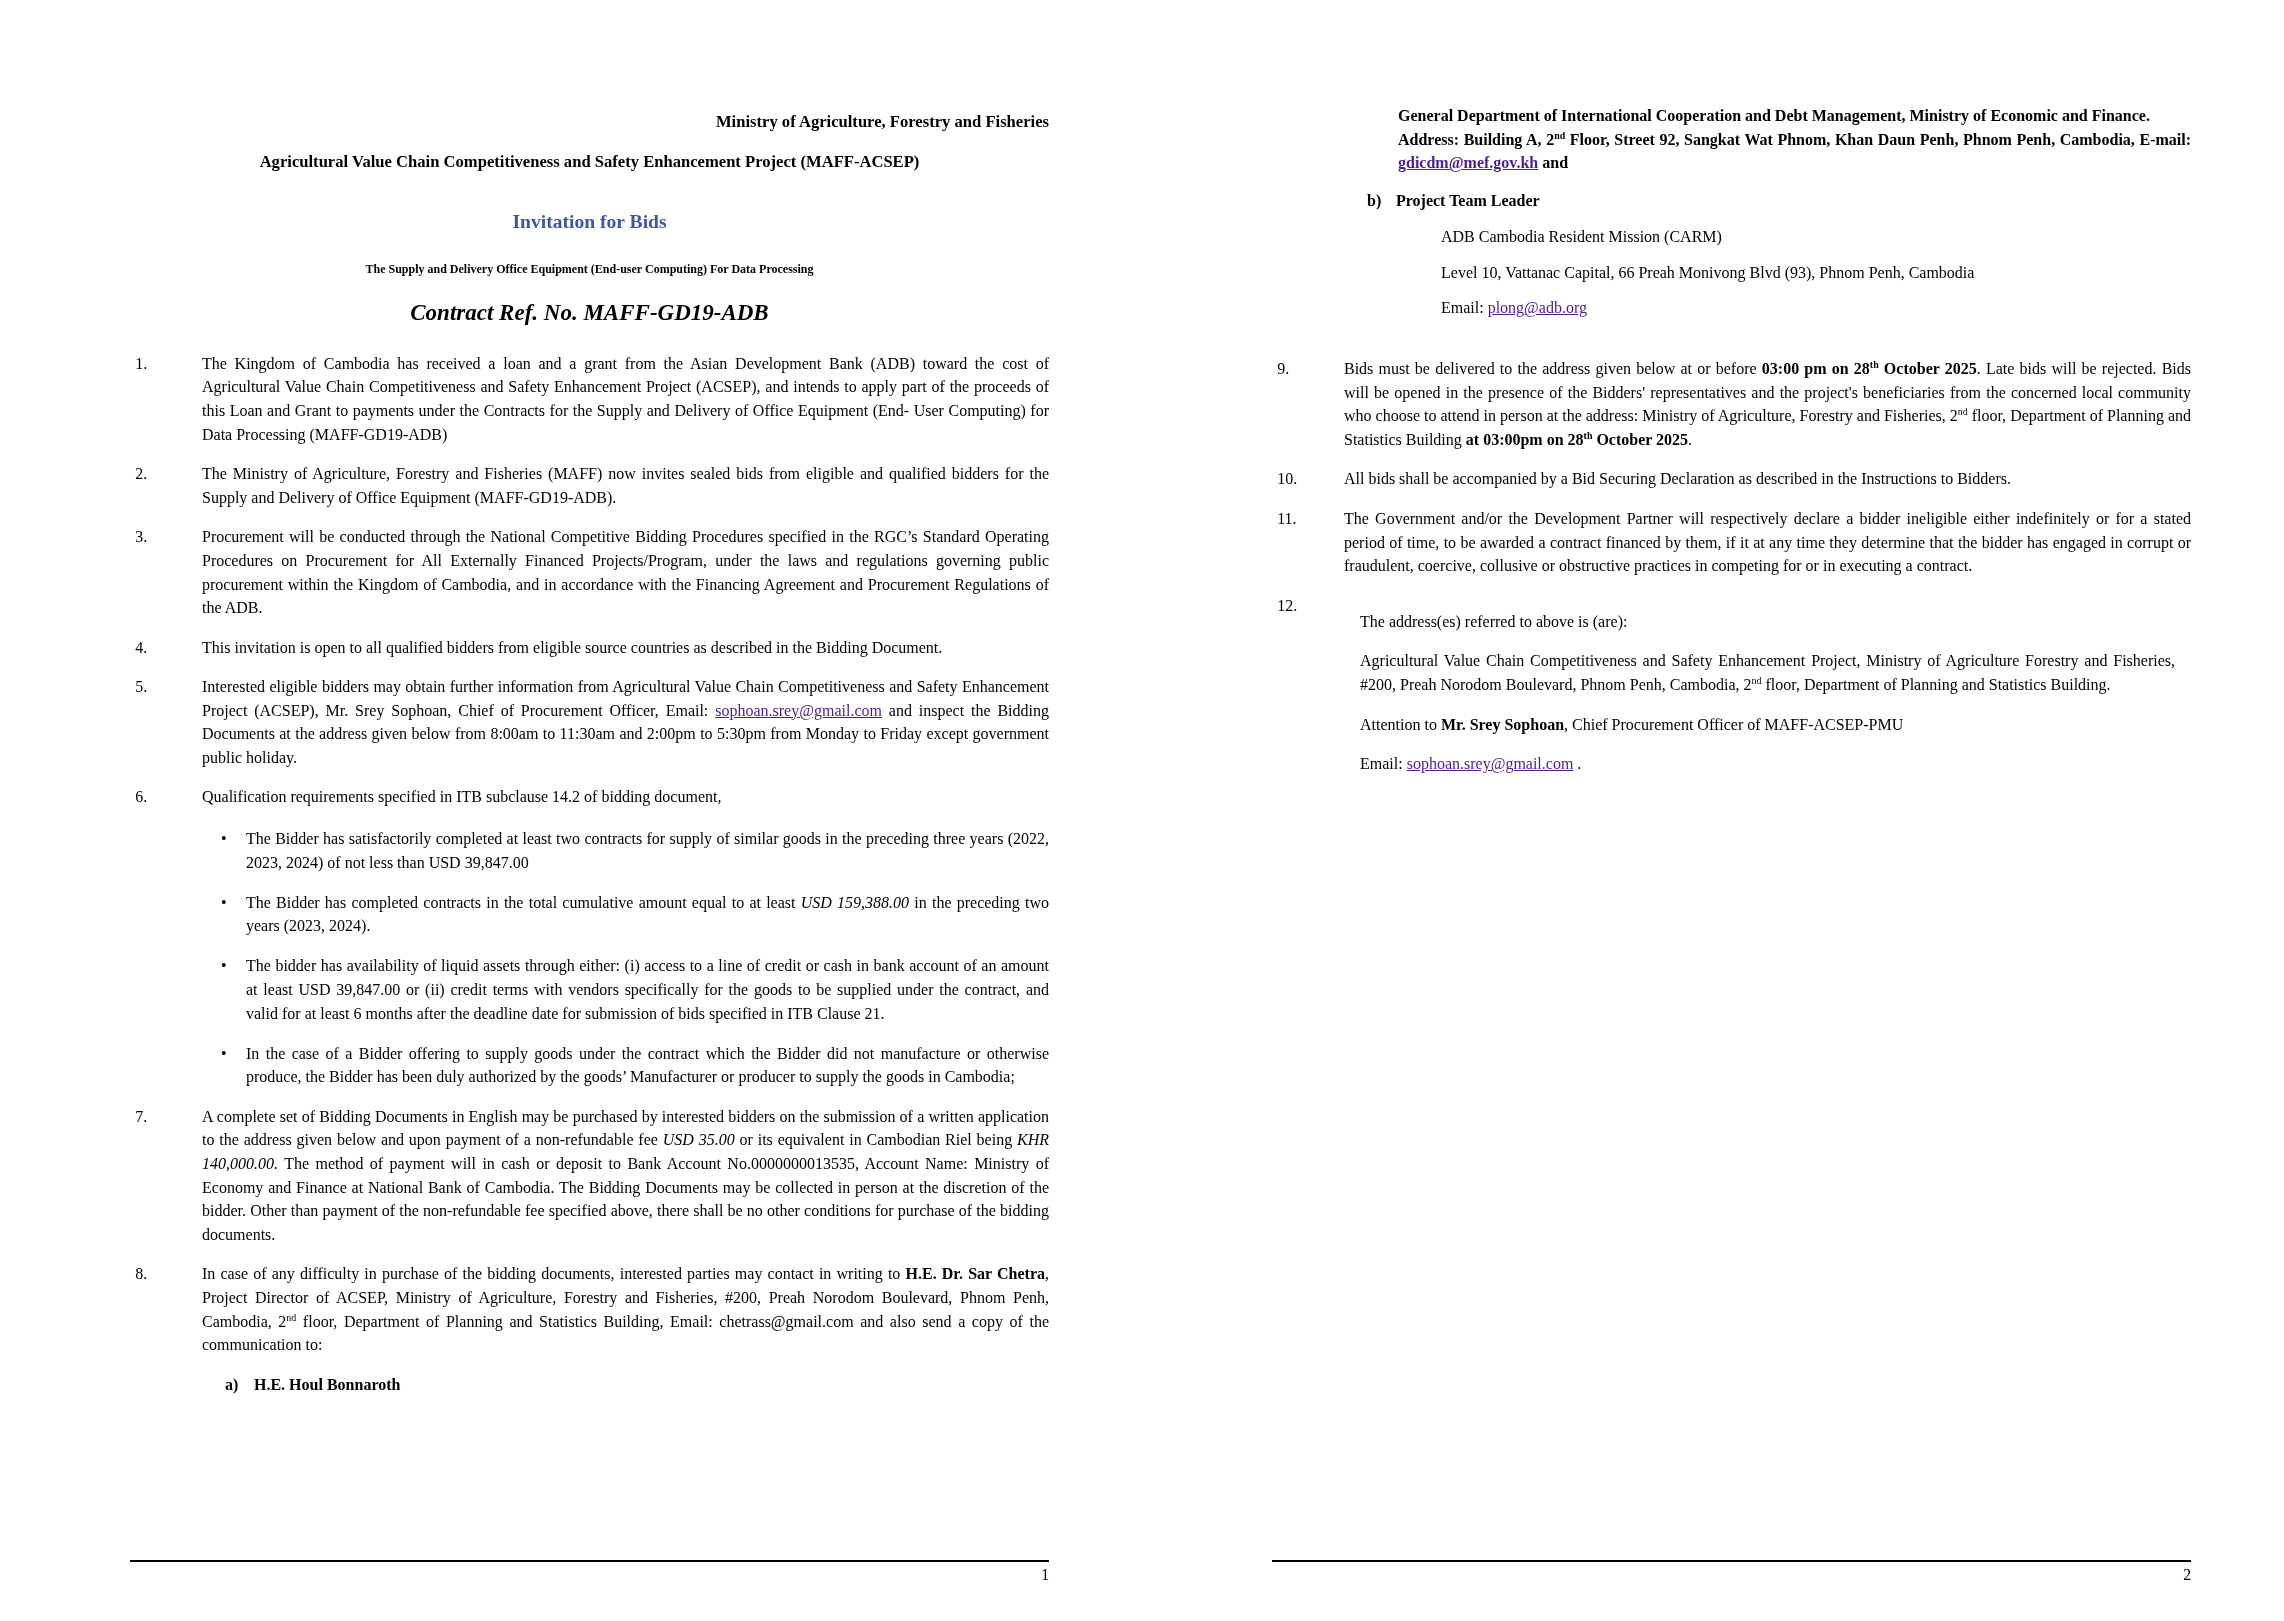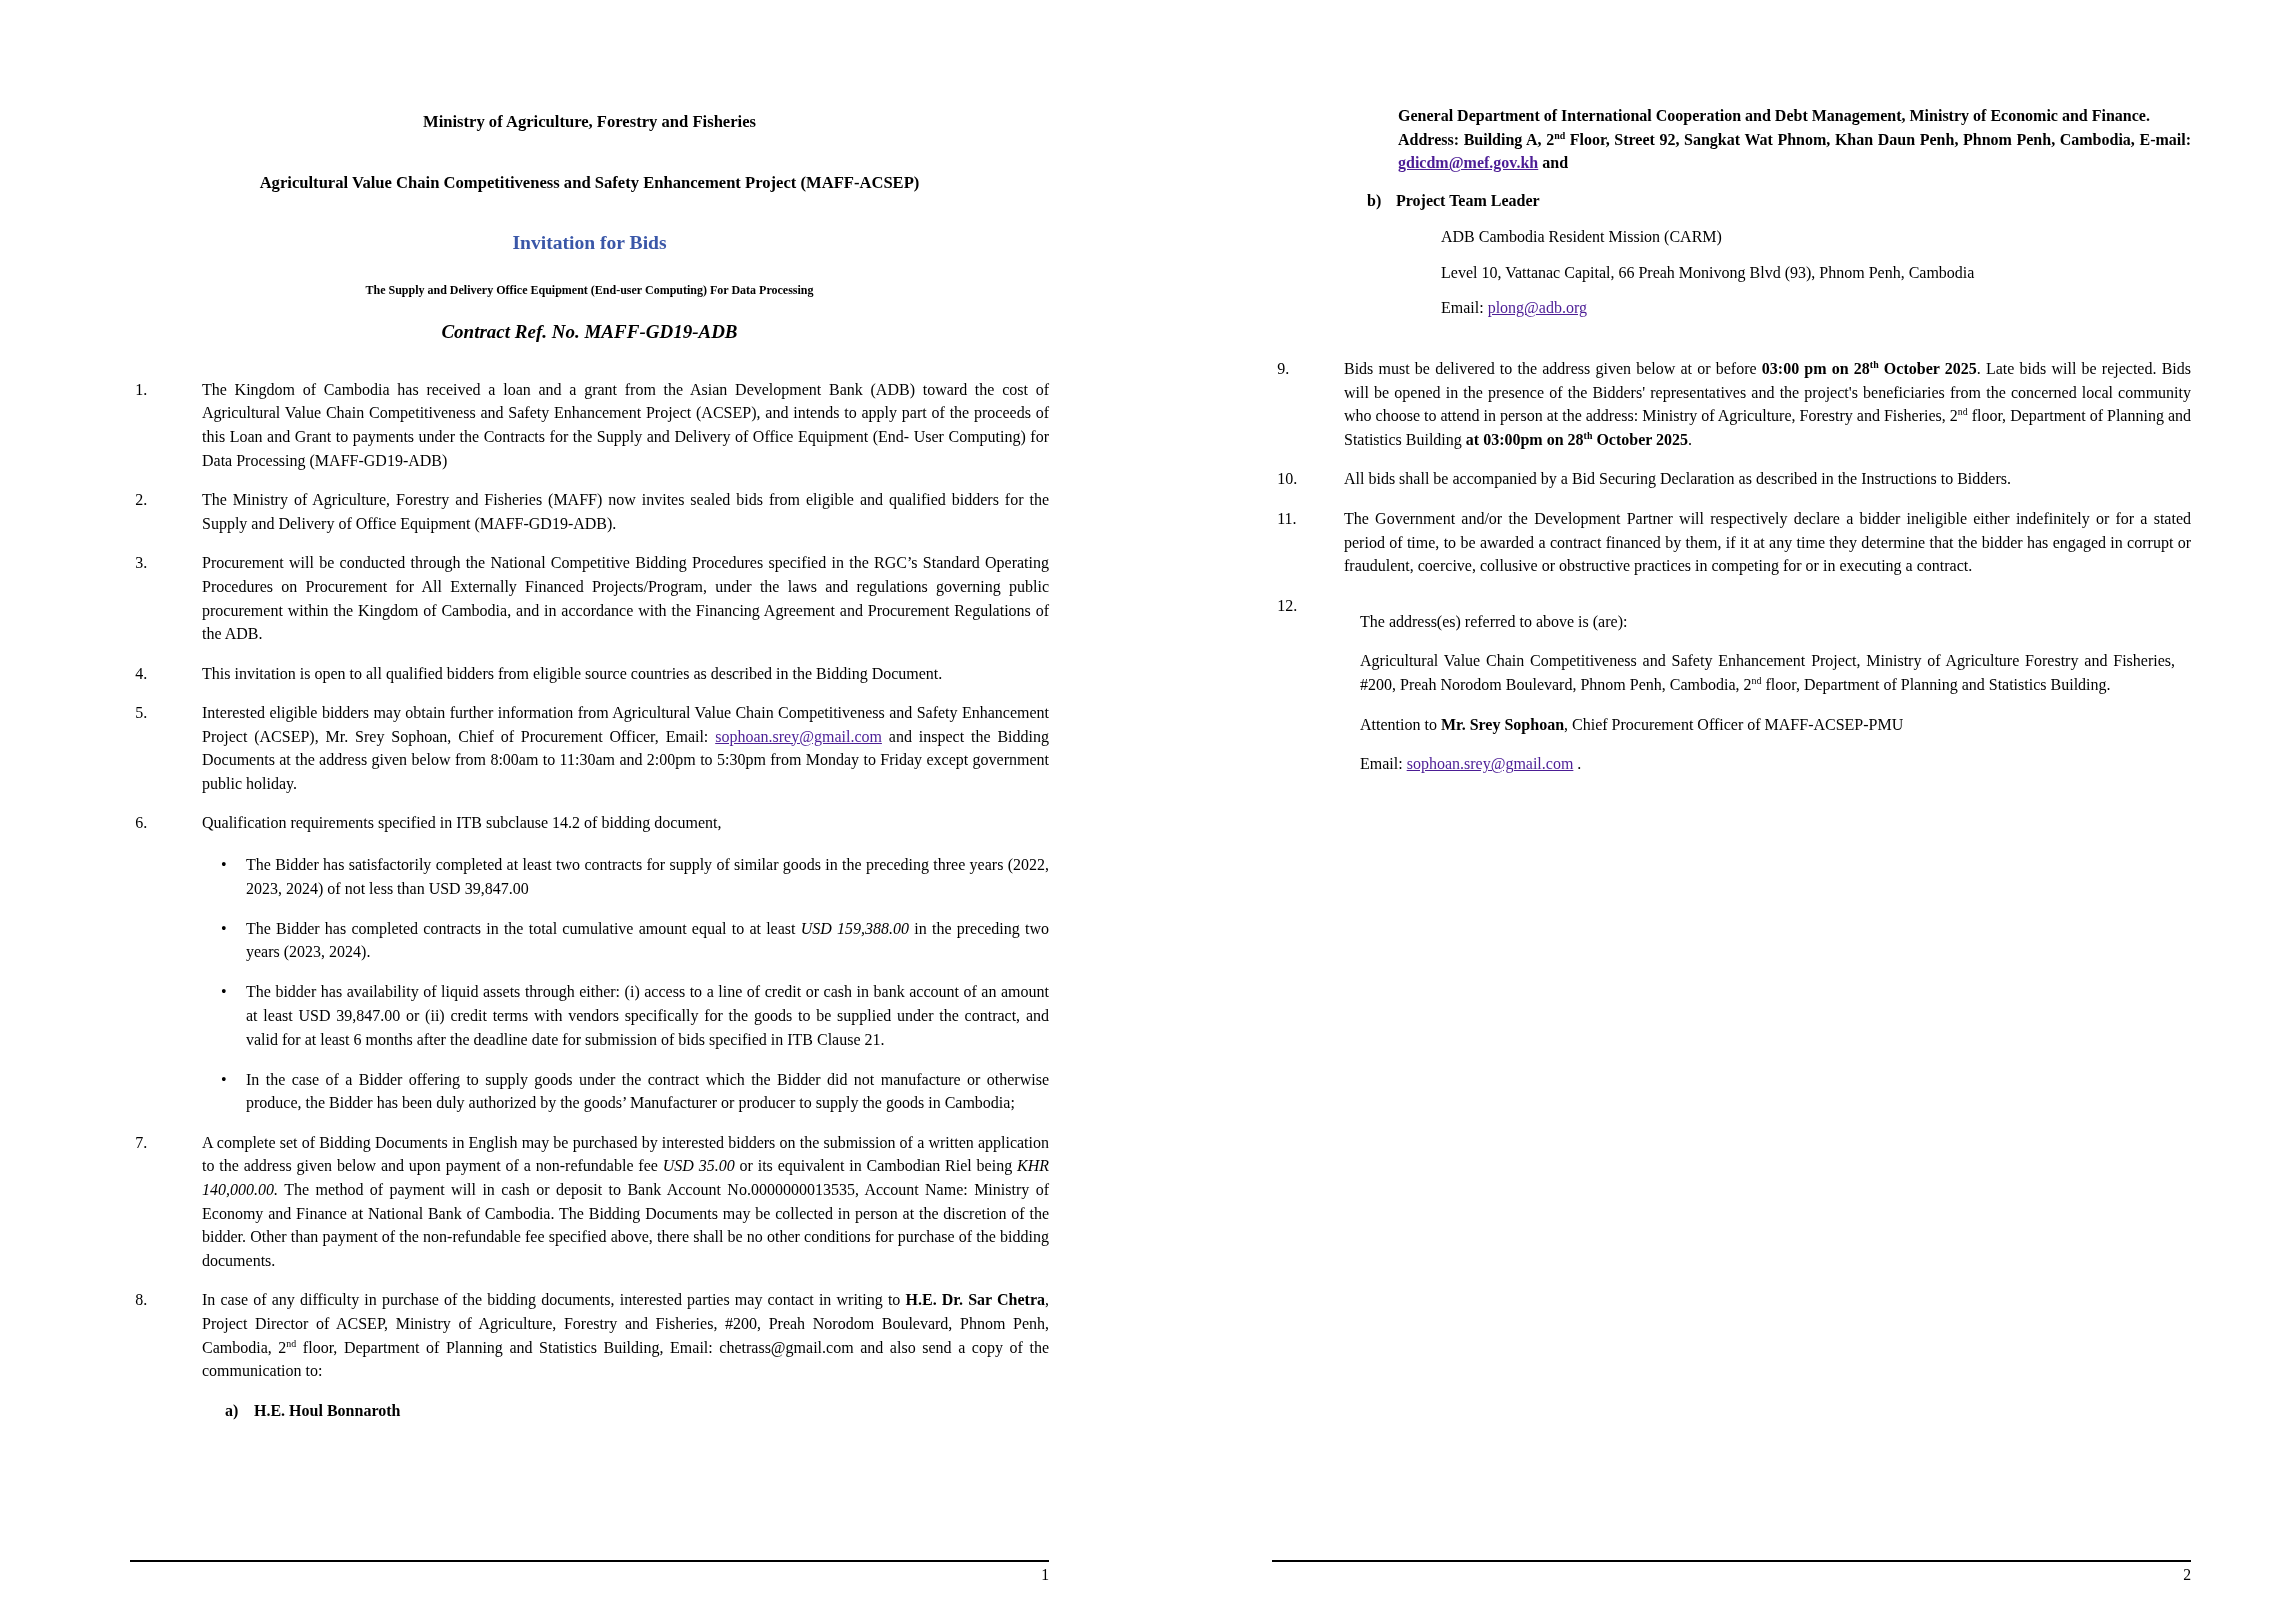--- a/index.html
+++ b/index.html
@@ -41,41 +41,41 @@
     padding-top: 104px;
   }
 
   
   .hdr {
     text-align: center;
     font-weight: bold;
     font-size: 16.6px;
     line-height: 1.35;
   }
-  .hdr-ministry { margin: 0 0 39px 0; }
+  .hdr-ministry { margin: 0 0 18px 0; text-align: right; }
   .hdr-project  { margin: 0 0 37px 0; }
   .hdr-invite {
     text-align: center;
     font-weight: bold;
     font-size: 19.6px;
     color: #3a57a8;
     margin: 0 0 29px 0;
   }
   .hdr-subject {
     text-align: center;
     font-weight: bold;
     font-size: 12px;
     margin: 0 0 23px 0;
   }
   .hdr-contract {
     text-align: center;
     font-weight: bold;
     font-style: italic;
-    font-size: 19px;
-    margin: 0 0 35px 0;
+    font-size: 23px;
+    margin: 0 0 26px 0;
   }
 
   
   .clause {
     display: flex;
     align-items: flex-start;
     margin: 0 0 15.7px 0;
     font-size: 16px;
     line-height: 1.48;
   }

